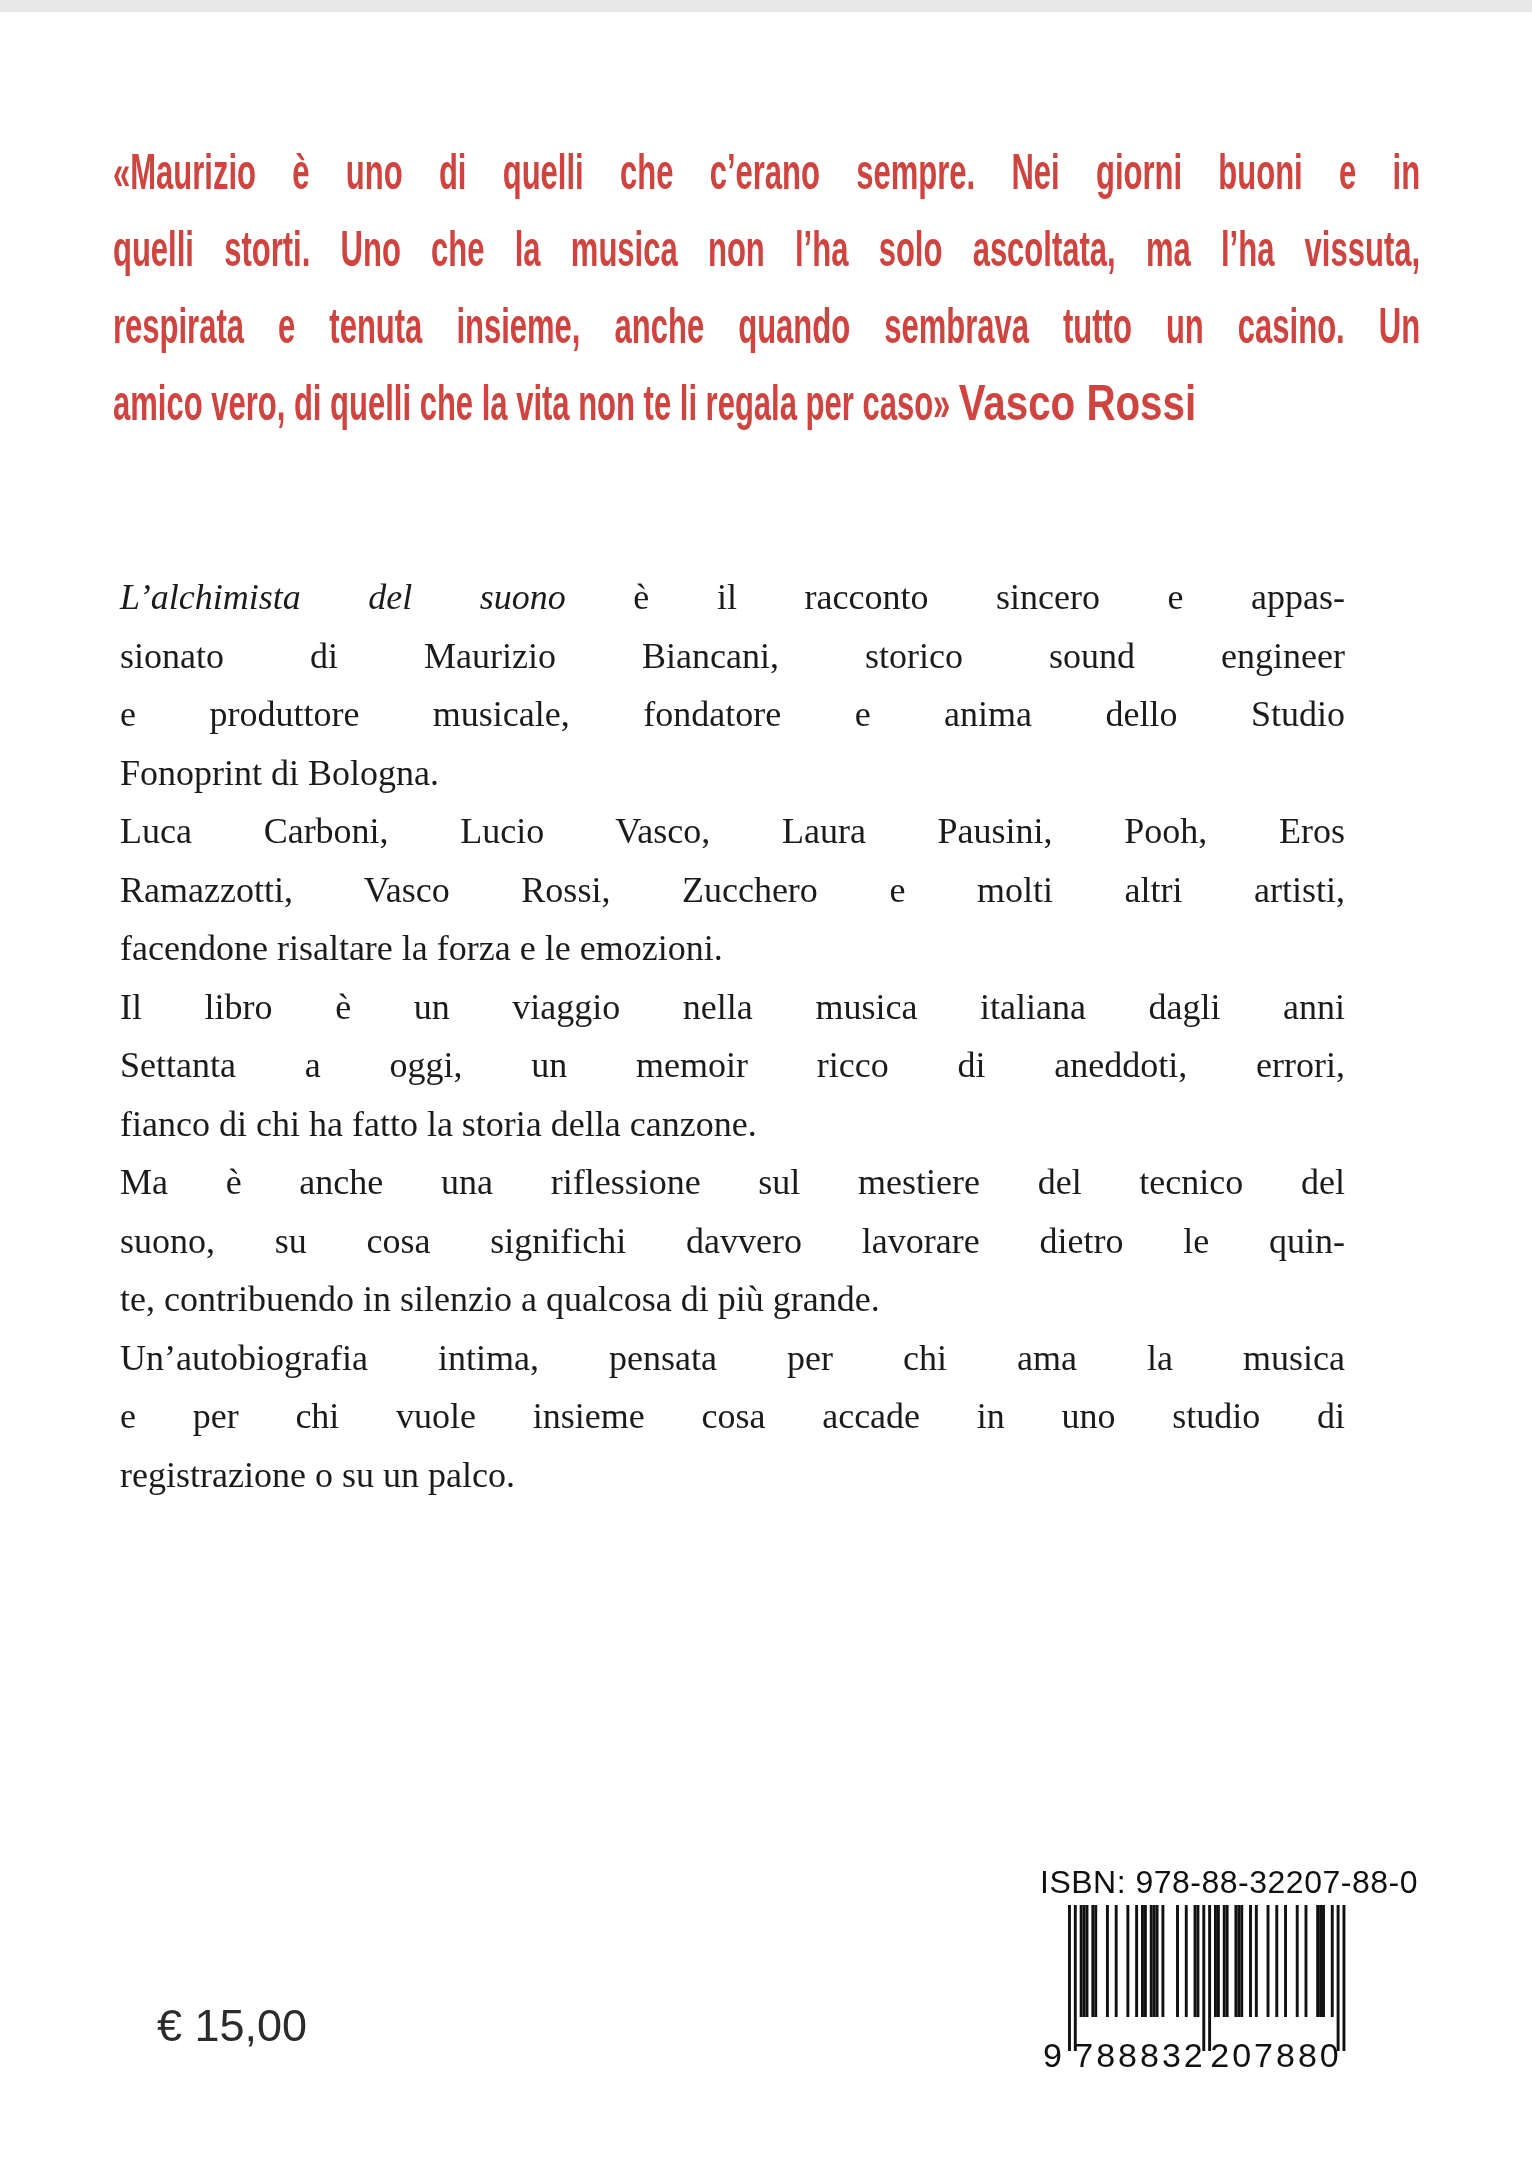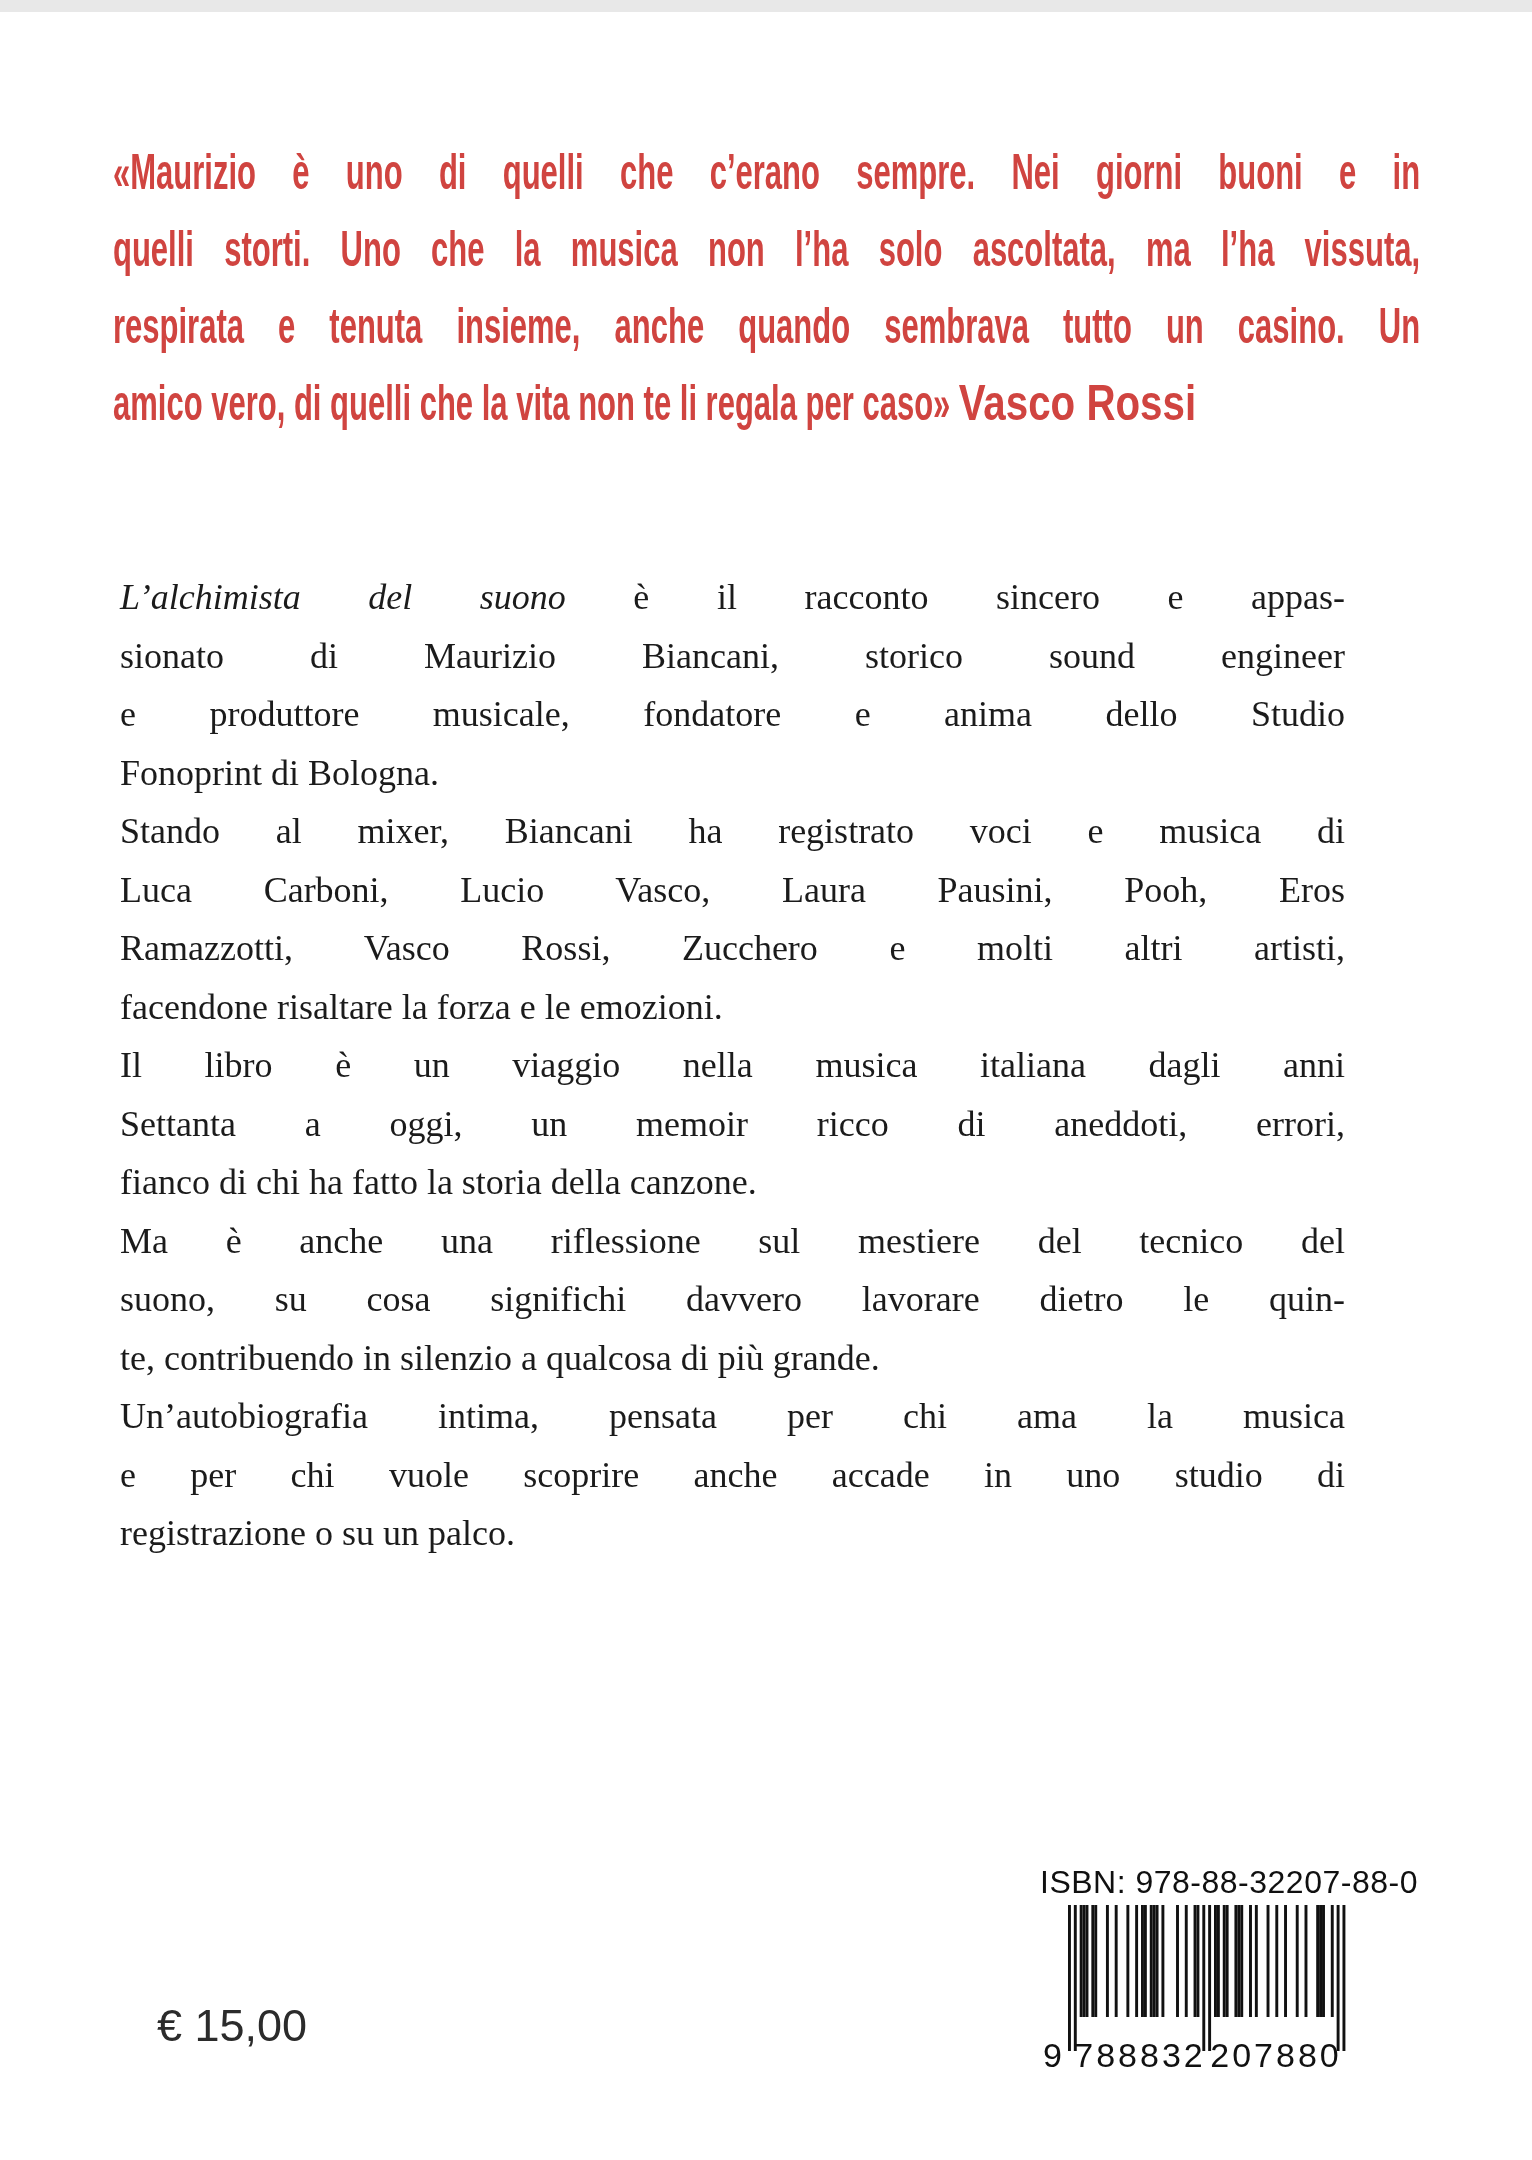--- a/index.html
+++ b/index.html
@@ -69,32 +69,31 @@
       <div class="qline"><span>quelli storti. Uno che la musica non l’ha solo ascoltata, ma l’ha vissuta,</span></div>
       <div class="qline"><span>respirata e tenuta insieme, anche quando sembrava tutto un casino. Un</span></div>
       <div class="qline last"><span>amico vero, di quelli che la vita non te li regala per caso» </span><span class="vip">Vasco Rossi</span></div>
     </div>
 
   <div class="bodytext" style="color: rgb(27, 27, 27);">
       <div class="bline"><span class="i">L’alchimista del suono</span><span> è il racconto sincero e appas-</span></div>
       <div class="bline"><span>sionato di Maurizio Biancani, storico sound engineer</span></div>
       <div class="bline"><span>e produttore musicale, fondatore e anima dello Studio</span></div>
       <div class="bline last"><span>Fonoprint di Bologna.</span></div>
-      <div class="bline"><span>Stando al mixer, Biancani ha registrato voci e musica di</span></div>
       <div class="bline"><span>Luca Carboni, Lucio Vasco, Laura Pausini, Pooh, Eros</span></div>
       <div class="bline"><span>Ramazzotti, Vasco Rossi, Zucchero e molti altri artisti,</span></div>
       <div class="bline last"><span>facendone risaltare la forza e le emozioni.</span></div>
       <div class="bline"><span>Il libro è un viaggio nella musica italiana dagli anni</span></div>
       <div class="bline"><span>Settanta a oggi, un memoir ricco di aneddoti, errori,</span></div>
       <div class="bline last"><span>fianco di chi ha fatto la storia della canzone.</span></div>
       <div class="bline"><span>Ma è anche una riflessione sul mestiere del tecnico del</span></div>
       <div class="bline"><span>suono, su cosa significhi davvero lavorare dietro le quin-</span></div>
       <div class="bline last"><span>te, contribuendo in silenzio a qualcosa di più grande.</span></div>
       <div class="bline"><span>Un’autobiografia intima, pensata per chi ama la musica</span></div>
-      <div class="bline"><span>e per chi vuole scoprire anche accade in uno studio di</span></div>
+      <div class="bline"><span>e per chi vuole insieme cosa accade in uno studio di</span></div>
       <div class="bline last"><span>registrazione o su un palco.</span></div>
     </div>
 
   <div class="price">€ 15,00</div>
 
   <div class="isbnbox">
     <div class="isbn-label">ISBN: 978-88-32207-88-0</div>
     <svg class="barcode" viewBox="0 0 320 172" xmlns="http://www.w3.org/2000/svg">
         <rect x="28.00" y="0" width="2.92" height="146"></rect>
         <rect x="33.84" y="0" width="2.92" height="146"></rect>

